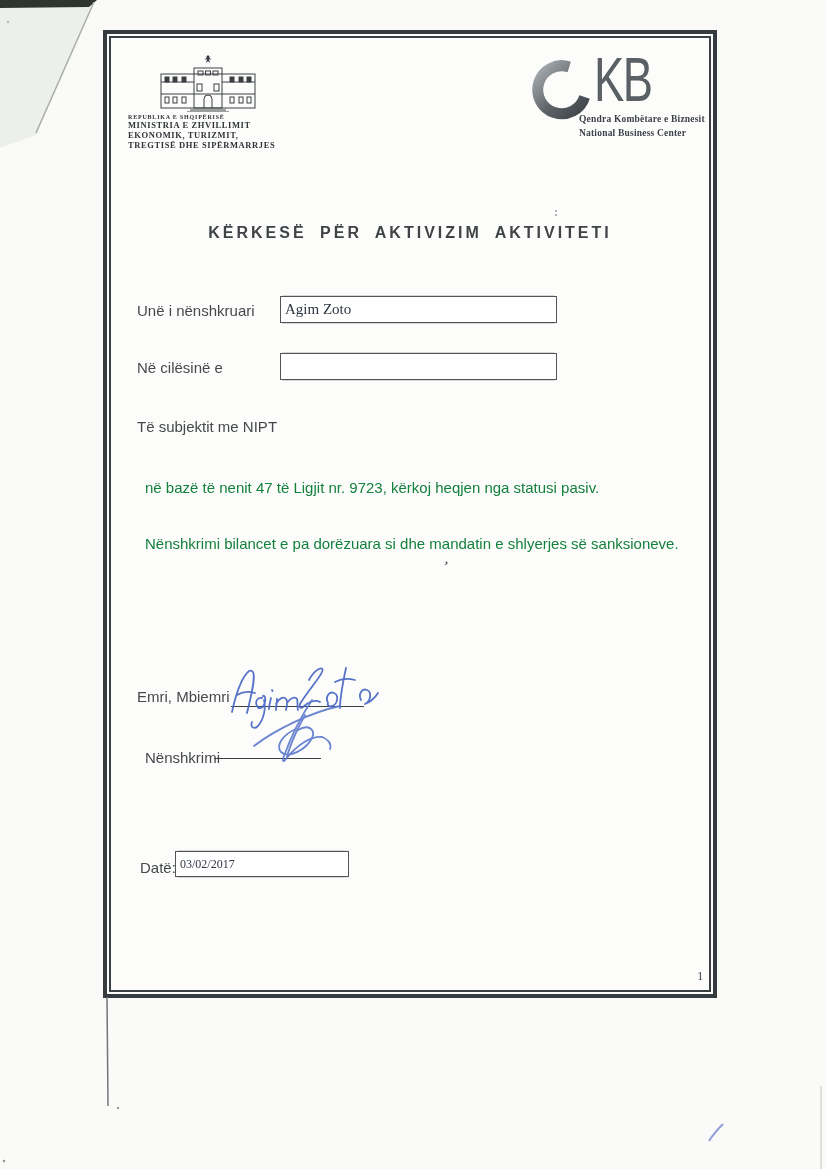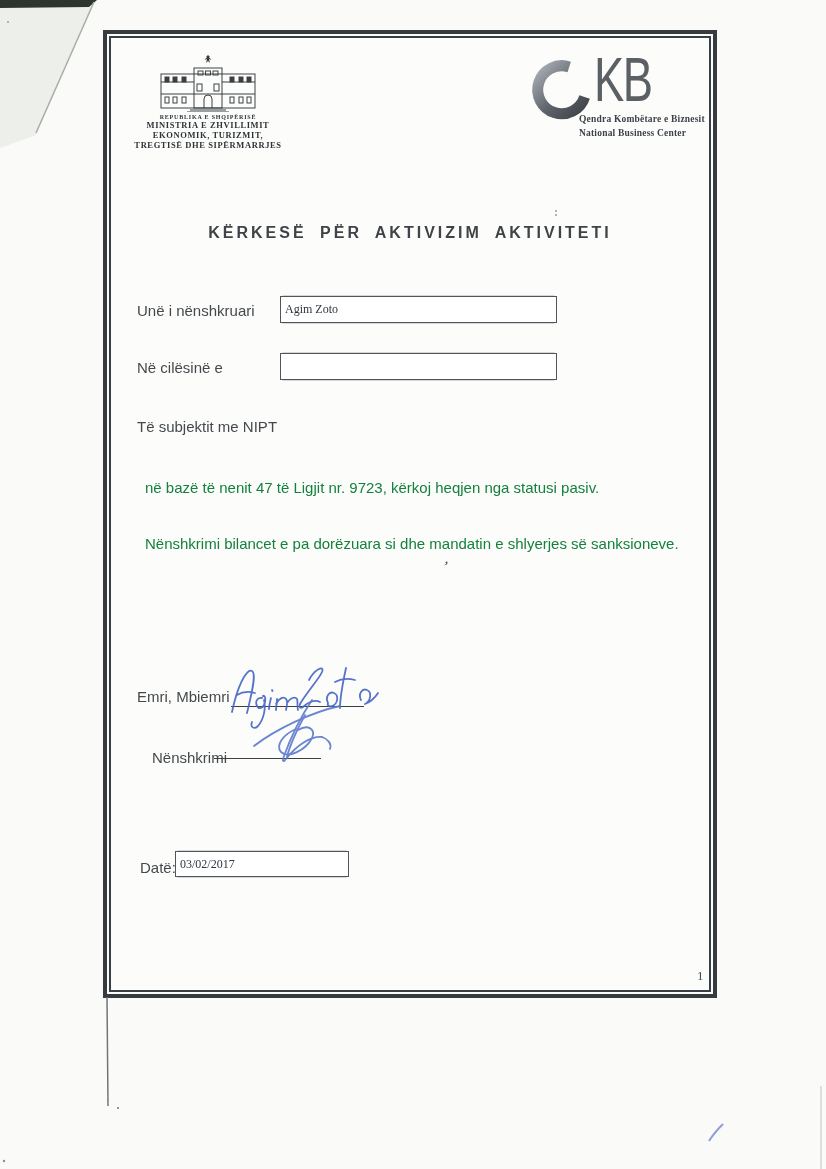--- a/index.html
+++ b/index.html
@@ -10,38 +10,38 @@
   .fold{left:0;top:0;width:110px;height:155px;background:#edefeb;
         clip-path:polygon(0 0,95px 0,36px 135px,0 148px);}
   .topsliver{left:0;top:0;width:100px;height:8px;background:#2e352f;
         clip-path:polygon(0 0,97px 0,89px 7px,0 8px);}
   
   .frame{left:103px;top:30px;width:614px;height:968px;border:4px solid #363b3f;
          box-sizing:border-box;background:#fcfdfb;}
   .frame-inner{position:absolute;left:2px;top:2px;right:2px;bottom:2px;
          border:2px solid #3a3f43;}
   
-  .ministry{left:128px;top:54px;width:160px;text-align:center;color:#2f3438;}
+  .ministry{left:128px;top:54px;width:160px;color:#2f3438;}
   .ministry .tiny{font:bold 6px "Liberation Serif",serif;letter-spacing:.8px;margin-top:2px;}
   .ministry .ln{font:bold 8.5px "Liberation Serif",serif;letter-spacing:.6px;line-height:1.18;}
   .qkb{left:528px;top:54px;width:190px;}
   .qkb-rest{position:absolute;left:66px;top:-6px;font-family:"Liberation Sans",sans-serif;
         font-size:63px;line-height:63px;font-weight:500;color:#5b6065;letter-spacing:-2px;
         transform:scaleX(.72);transform-origin:left top;}
   .qkb-sub{position:absolute;left:51px;top:59px;font:bold 9.5px "Liberation Serif",serif;
         color:#3e434a;letter-spacing:.2px;line-height:1.45;white-space:nowrap;}
   
   .title{left:103px;top:224px;width:614px;text-align:center;font-weight:bold;
         font-size:16px;letter-spacing:3px;word-spacing:6px;color:#3f4347;}
   
   .label{font-size:15px;color:#45494d;white-space:nowrap;}
   .fieldbox{background:#fff;border:1.5px solid #50555a;box-sizing:border-box;
         width:277px;height:27px;
         box-shadow:0 -3.5px 0 -2.5px rgba(120,126,132,.30),0 3.5px 0 -2.5px rgba(120,126,132,.30);}
-  .serifval{font-family:"Liberation Serif","DejaVu Serif",serif;font-size:12px;color:#2c3540;
+  .serifval{font-family:"Liberation Serif","DejaVu Serif",serif;font-size:15px;color:#2c3540;
         padding:2px 4px;line-height:21px;white-space:nowrap;overflow:hidden;}
   .para{font-size:15px;color:#15803d;white-space:nowrap;margin-left:8px;}
   .uline{border-top:1.5px solid #3c4043;height:0;}
   .pagenum{font-family:"Liberation Serif",serif;font-size:13px;color:#4a4e52;}
   .apos{font:bold italic 13px "Liberation Serif",serif;color:#5a5e62;transform:rotate(12deg);}
   svg{display:block;}
   .overlay{pointer-events:none;}
 </style>
 </head>
 <body>
@@ -130,21 +130,21 @@
 
   <div class="abs label" style="left:137px;top:418px">Të subjektit me NIPT</div>
 
   <div class="abs para" style="left:137px;top:479px">në bazë të nenit 47 të Ligjit nr. 9723, kërkoj heqjen nga statusi pasiv.</div>
   <div class="abs para" style="left:137px;top:535px">Nënshkrimi bilancet e pa dorëzuara si dhe mandatin e shlyerjes së sanksioneve.</div>
   <div class="abs apos" style="left:443px;top:558px">’</div>
 
   <div class="abs label" style="left:137px;top:688px">Emri, Mbiemri</div>
   <div class="abs uline" style="left:231px;top:706px;width:133px"></div>
 
-  <div class="abs label" style="left:152px;top:749px">Nënshkrimi</div>
+  <div class="abs label" style="left:145px;top:749px">Nënshkrimi</div>
   <div class="abs uline" style="left:214px;top:758px;width:107px"></div>
 
   <svg class="abs overlay" style="left:210px;top:650px" width="185" height="125" viewBox="210 650 185 125">
     <g fill="none" stroke="#4a69c4" stroke-width="1.8" stroke-linecap="round" opacity="0.92">
       <path d="M232,712 C237,688 246,668 252,671 C257,674 251,696 247,713 M237,695 Q245,690 255,693"></path>
       <path d="M262,698 C257,697 255,702 257,706 C259,710 264,708 265,702 C266,697 264,695 263,696 M264,700 C266,708 264,719 258,726 C254,730 250,727 252,722"></path>
       <path d="M271,698 C270,702 269,706 269,709 M272,690 l0.5,1"></path>
       <path d="M277,699 C277,703 276,707 276,710 M276,704 C279,698 284,696 286,699 C288,701 287,706 286,710 M287,703 C290,698 295,696 297,699 C298,701 297,707 298,710"></path>
       <path d="M309,680 C314,670 325,664 322,672 C319,679 307,692 300,704 C299,707 300,709 303,707 C308,702 315,699 320,702"></path>
       <path d="M328,703 C325,697 329,691 334,693 C339,695 338,704 332,706 C329,707 327,705 328,703"></path>

